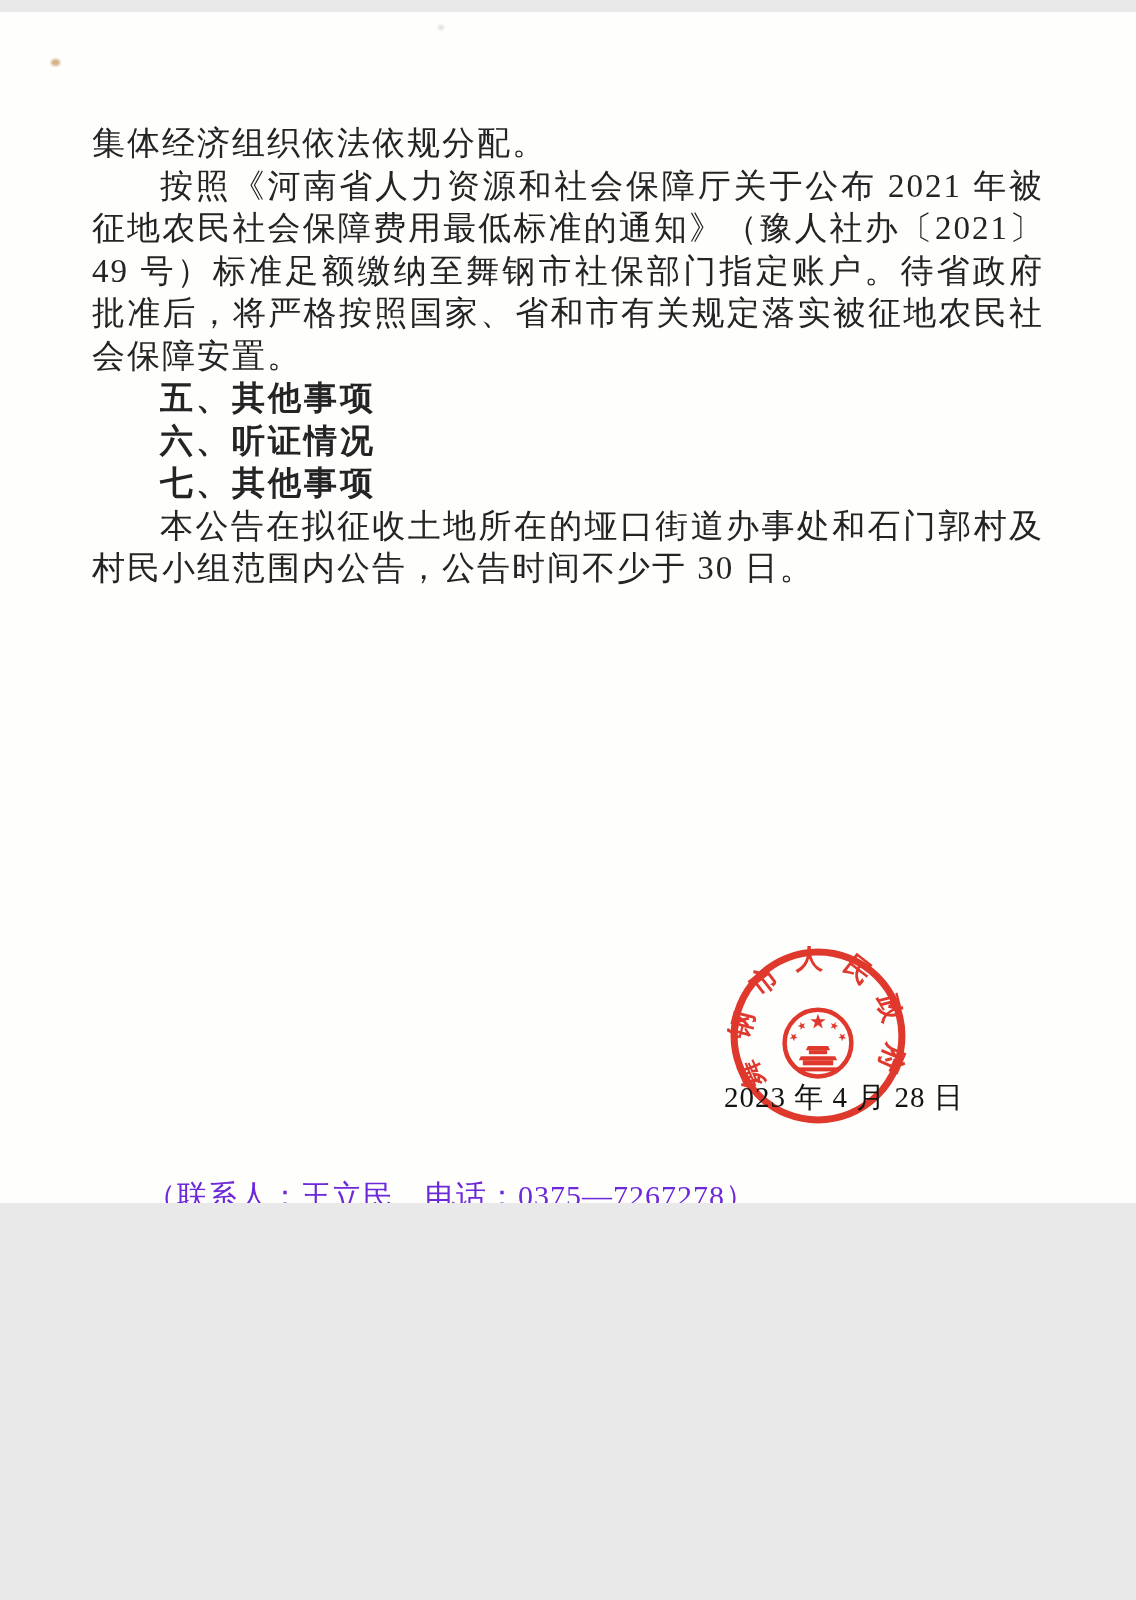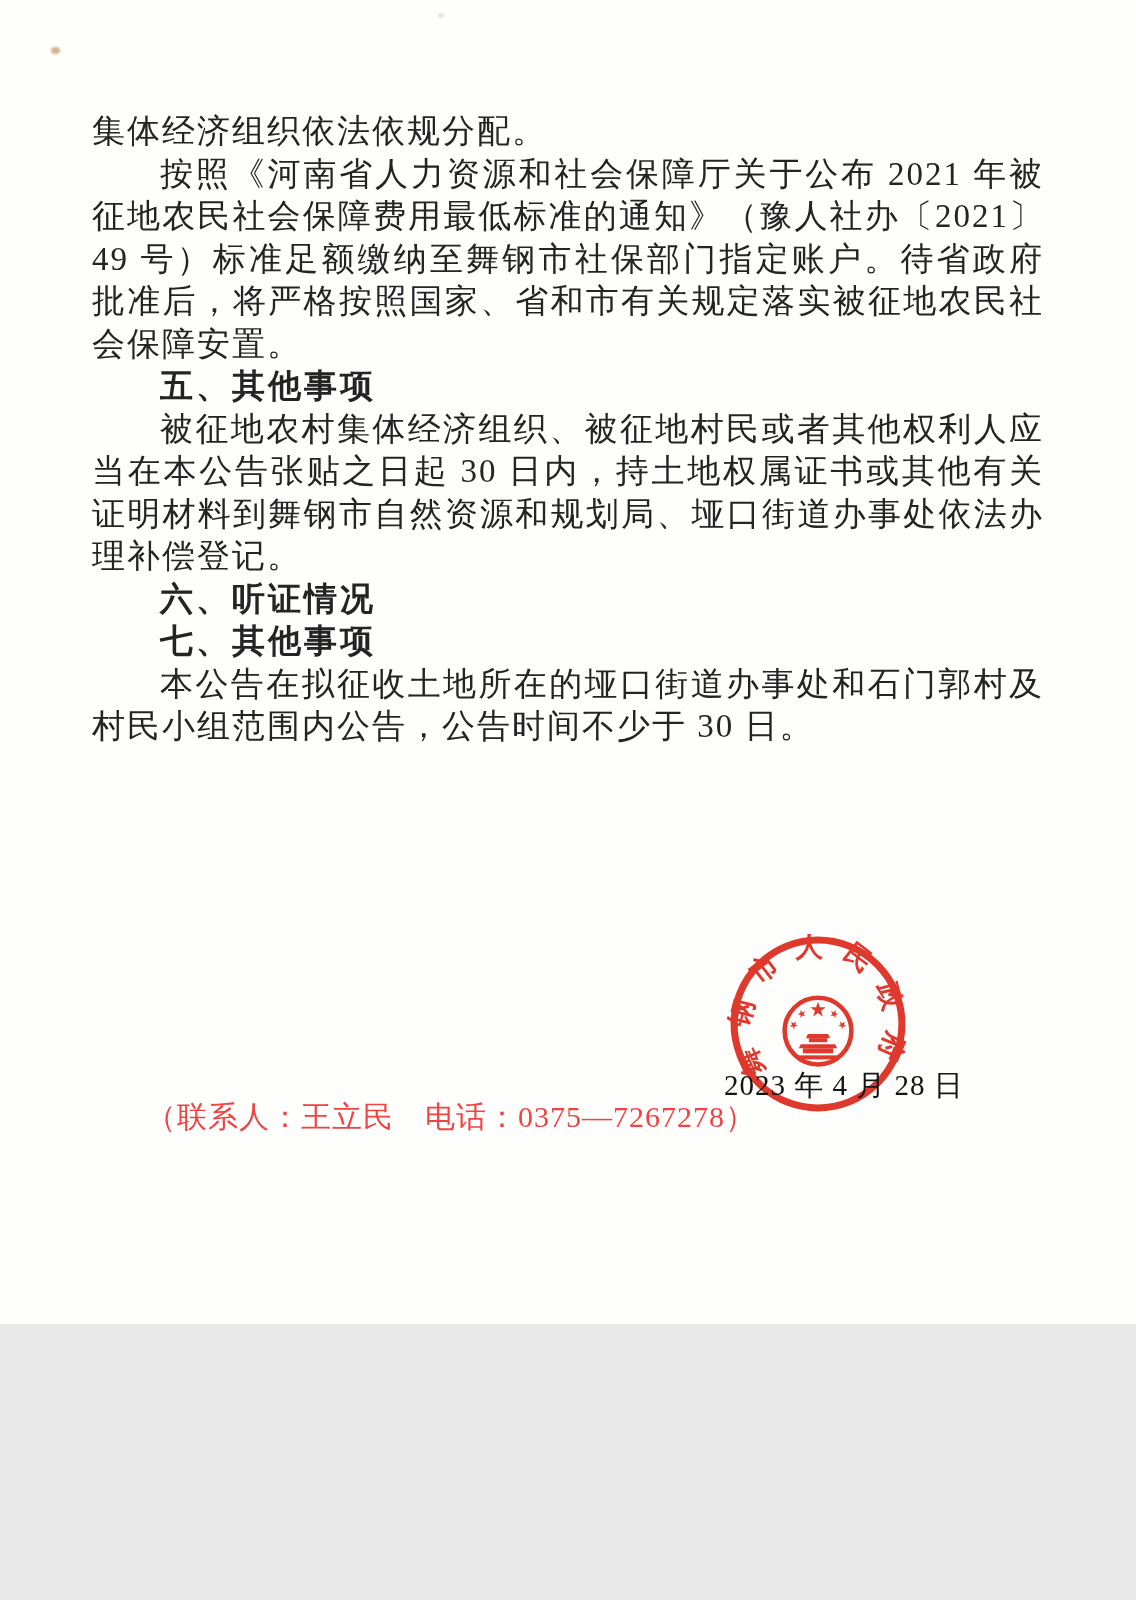--- a/index.html
+++ b/index.html
@@ -1,21 +1,21 @@
 <!DOCTYPE html>
 <html><head>
 <meta charset="utf-8">
 <style>
   * { margin: 0; padding: 0; box-sizing: border-box; }
   html, body { background: #e9e9e9; }
   .page {
     position: relative;
     width: 1136px;
-    height: 1324px;
-    margin: 0 auto;
+    height: 1191px;
+    margin: 12px auto;
     background: #fefefd;
     font-family: "Liberation Serif", serif;
     color: #242424;
     overflow: hidden;
   }
   .content {
     position: absolute;
     left: 92px;
     top: 110px;
     width: 952px;
@@ -49,24 +49,24 @@
     width: 230px;
     font-size: 29px;
     letter-spacing: 1px;
     color: #141414;
     white-space: nowrap;
     z-index: 2;
   }
   .contact-line {
     position: absolute;
     left: 146px;
-    top: 1097px;
+    top: 1164px;
     font-size: 30px;
     letter-spacing: 1px;
-    color: #ef4444;
+    color: #6d28d9;
     white-space: nowrap;
   }
   .speck-1 {
     position: absolute;
     left: 51px; top: 47px;
     width: 9px; height: 7px;
     background: #c9a06b;
     border-radius: 50%;
     opacity: 0.8;
     filter: blur(1px);
@@ -92,21 +92,20 @@
 
 <div class="page">
 
   <div class="speck-1"></div>
   <div class="speck-2"></div>
 
   <div class="content">
     <p class="p-plain">集体经济组织依法依规分配。</p>
     <p class="p-body">按照《河南省人力资源和社会保障厅关于公布 2021 年被征地农民社会保障费用最低标准的通知》（豫人社办〔2021〕49 号）标准足额缴纳至舞钢市社保部门指定账户。待省政府批准后，将严格按照国家、省和市有关规定落实被征地农民社会保障安置。</p>
     <p class="p-head">五、其他事项</p>
-    <p class="p-body">被征地农村集体经济组织、被征地村民或者其他权利人应当在本公告张贴之日起 30 日内，持土地权属证书或其他有关证明材料到舞钢市自然资源和规划局、垭口街道办事处依法办理补偿登记。</p>
     <p class="p-head">六、听证情况</p>
     <p class="p-head">七、其他事项</p>
     <p class="p-body">本公告在拟征收土地所在的垭口街道办事处和石门郭村及村民小组范围内公告，公告时间不少于 30 日。</p>
   </div>
 
   <div class="seal">
     <svg viewBox="0 0 180 180" width="182" height="182">
       <defs>
         <path id="star" d="M0,-1 L0.235,-0.324 L0.951,-0.309 L0.380,0.124 L0.588,0.809 L0,0.4 L-0.588,0.809 L-0.380,0.124 L-0.951,-0.309 L-0.235,-0.324 Z"></path>
         <path id="sealTextPath" d="M 42.6,137.4 A 67,67 0 1 1 137.4,137.4" fill="none"></path>

